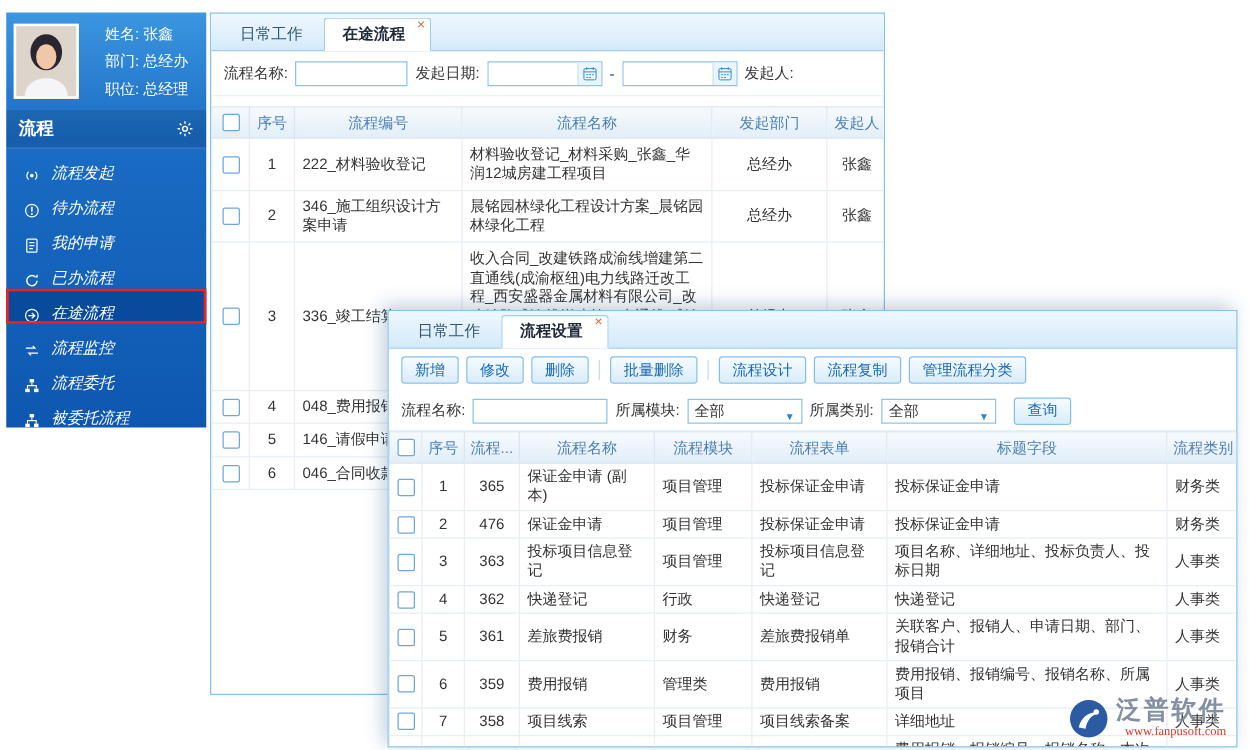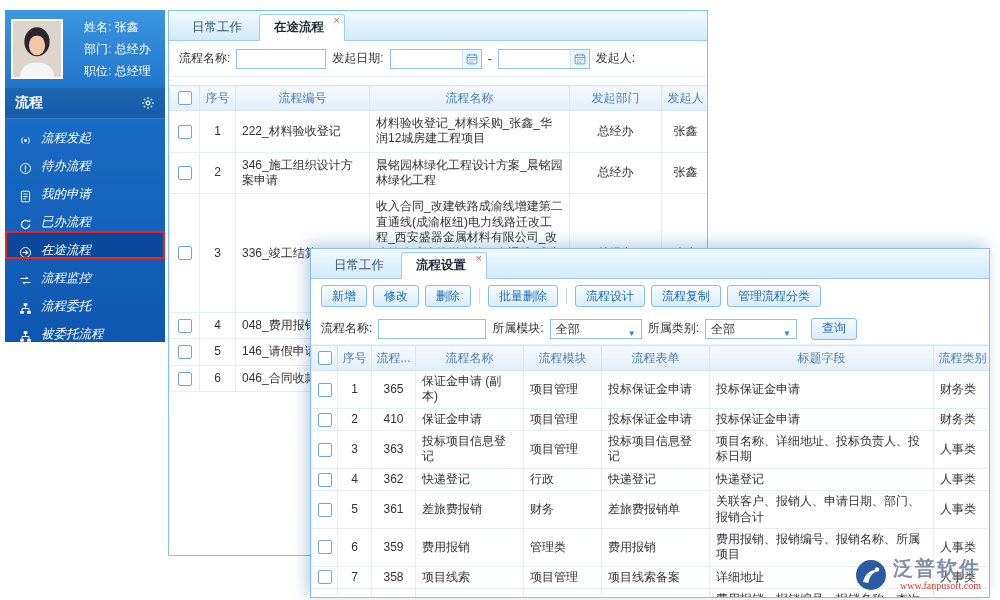--- a/index.html
+++ b/index.html
@@ -368,21 +368,21 @@
             <td>保证金申请 (副本)</td>
             <td>项目管理</td>
             <td>投标保证金申请</td>
             <td>投标保证金申请</td>
             <td>财务类</td>
           </tr>
 
           <tr>
             <td class="c"><span class="cb"></span></td>
             <td class="c">2</td>
-            <td class="c">410</td>
+            <td class="c">476</td>
             <td>保证金申请</td>
             <td>项目管理</td>
             <td>投标保证金申请</td>
             <td>投标保证金申请</td>
             <td>财务类</td>
           </tr>
 
           <tr>
             <td class="c"><span class="cb"></span></td>
             <td class="c">3</td>

